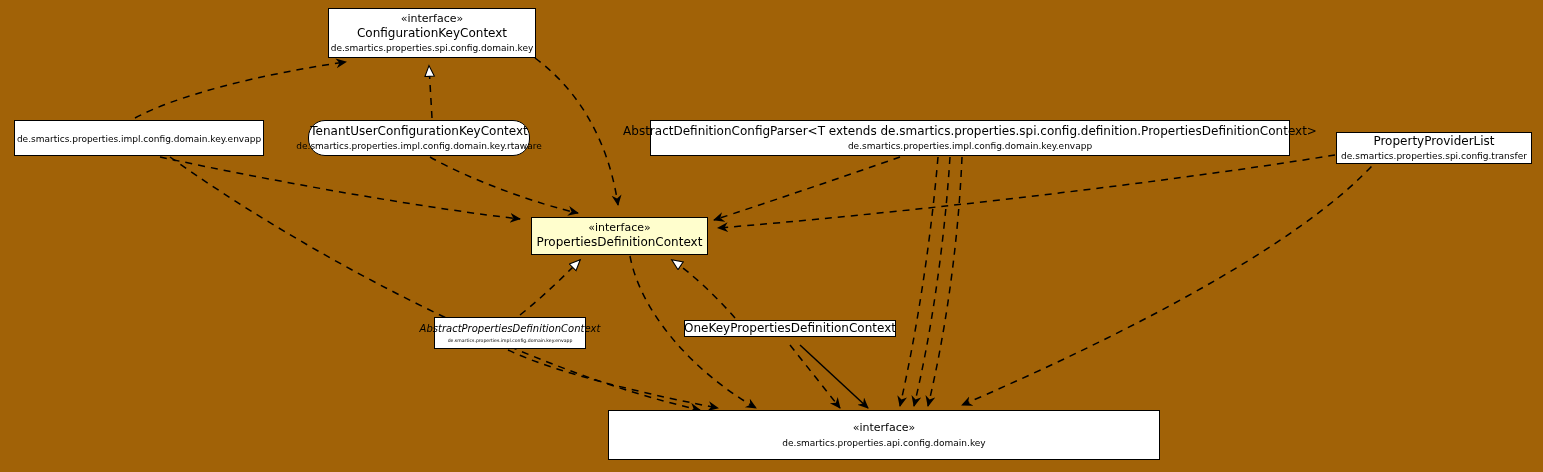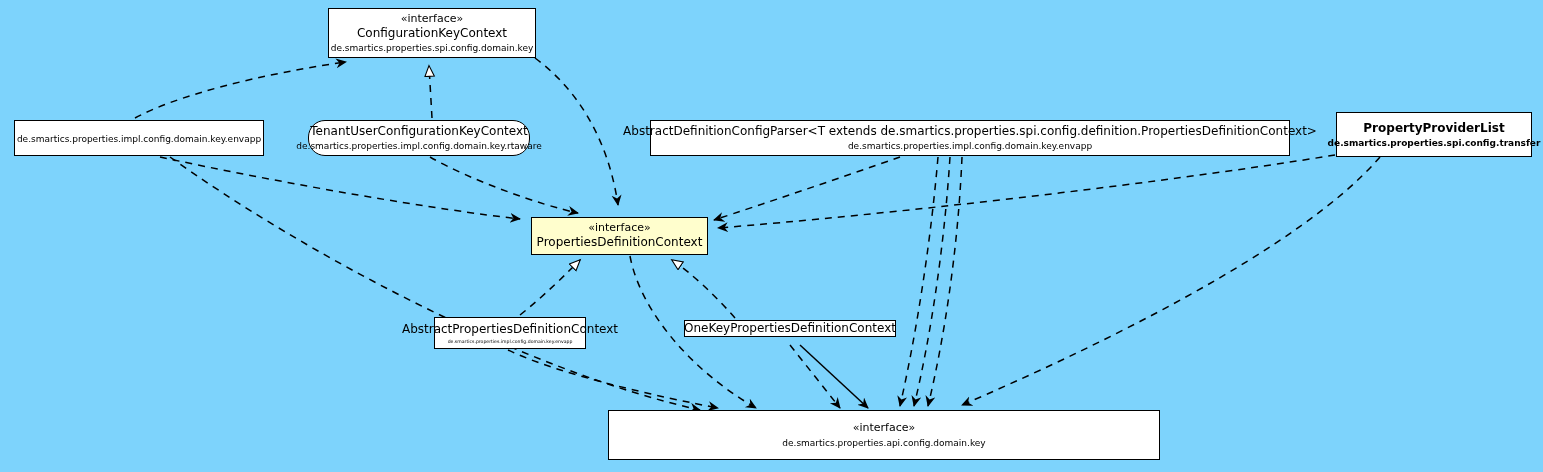--- a/index.html
+++ b/index.html
@@ -7,21 +7,21 @@
     padding: 0;
     background: #ffffff;
   }
   body {
     font-family: "DejaVu Sans", "Liberation Sans", sans-serif;
   }
   #diagram {
     position: relative;
     width: 1543px;
     height: 472px;
-    background: #7dd3fc;
+    background: #a16207;
     overflow: hidden;
   }
   #edges {
     position: absolute;
     left: 0;
     top: 0;
     width: 1543px;
     height: 472px;
     pointer-events: none;
   }
@@ -53,21 +53,21 @@
     white-space: nowrap;
   }
   .nname.italic {
   }
   .npkg {
     font-size: 9px;
     color: #000000;
     white-space: nowrap;
     margin-top: 3px;
   }
-  .tiny .nname { font-size: 12px; }
+  .tiny .nname { font-size: 10px; font-style: italic; }
   .tiny .npkg  { font-size: 4.6px; }
 </style>
 </head>
 <body>
 
 <div id="diagram">
 
   <svg id="edges" viewBox="0 0 1543 472" width="1543" height="472" xmlns="http://www.w3.org/2000/svg">
     <defs>
       <marker id="filledArrow" markerWidth="13" markerHeight="13" refX="10" refY="5" orient="auto" markerUnits="userSpaceOnUse">
@@ -129,21 +129,21 @@
   <div class="node" style="left:308px; top:120px; width:222px; height:36px;border-radius:17px;">
     <div class="nname">TenantUserConfigurationKeyContext</div>
     <div class="npkg">de.smartics.properties.impl.config.domain.key.rtaware</div>
   </div>
 
   <div class="node" style="left:650px; top:120px; width:640px; height:36px;">
     <div class="nname italic">AbstractDefinitionConfigParser&lt;T extends de.smartics.properties.spi.config.definition.PropertiesDefinitionContext&gt;</div>
     <div class="npkg">de.smartics.properties.impl.config.domain.key.envapp</div>
   </div>
 
-  <div class="node" style="left:1336px; top:112px; width:196px; height:45px;font-weight:bold;">
+  <div class="node" style="left:1336px; top:132px; width:196px; height:32px;">
     <div class="nname">PropertyProviderList</div>
     <div class="npkg">de.smartics.properties.spi.config.transfer</div>
   </div>
 
   <div class="node highlight" style="left:531px; top:217px; width:177px; height:38px;">
     <div class="stereo">«interface»</div>
     <div class="nname">PropertiesDefinitionContext</div>
   </div>
 
   <div class="node tiny" style="left:434px; top:317px; width:152px; height:32px;">

